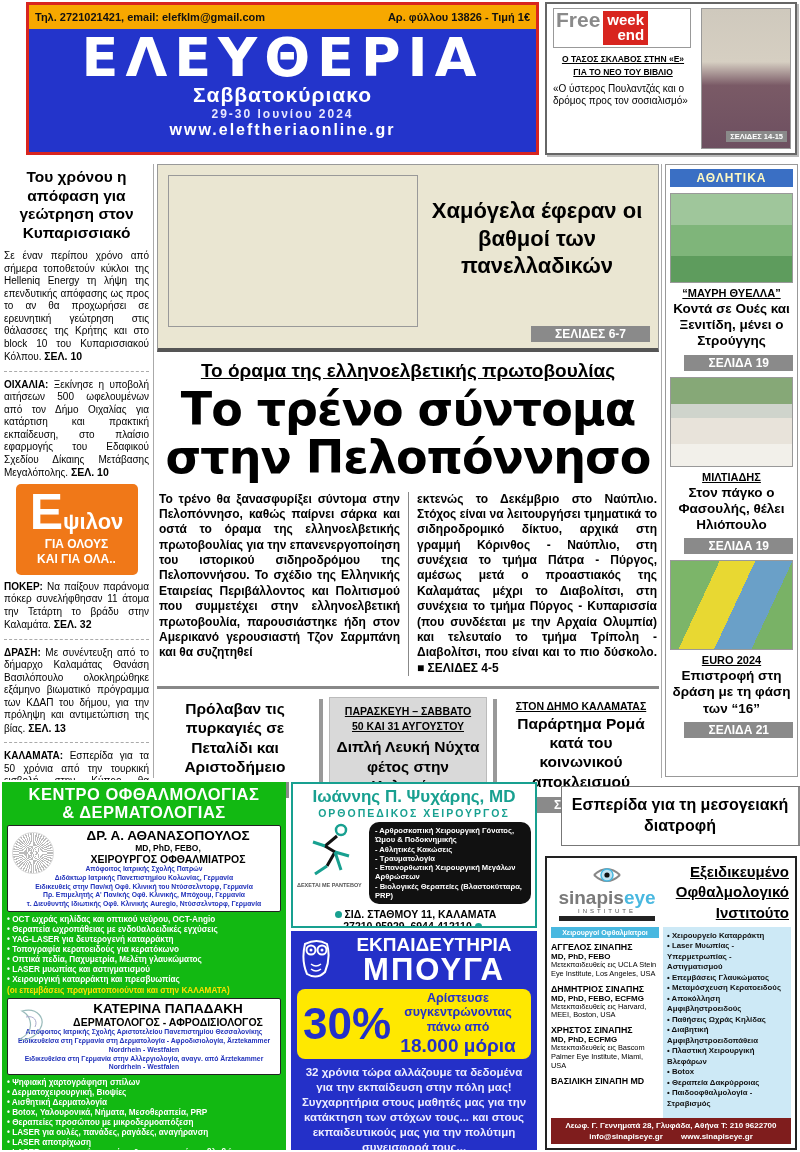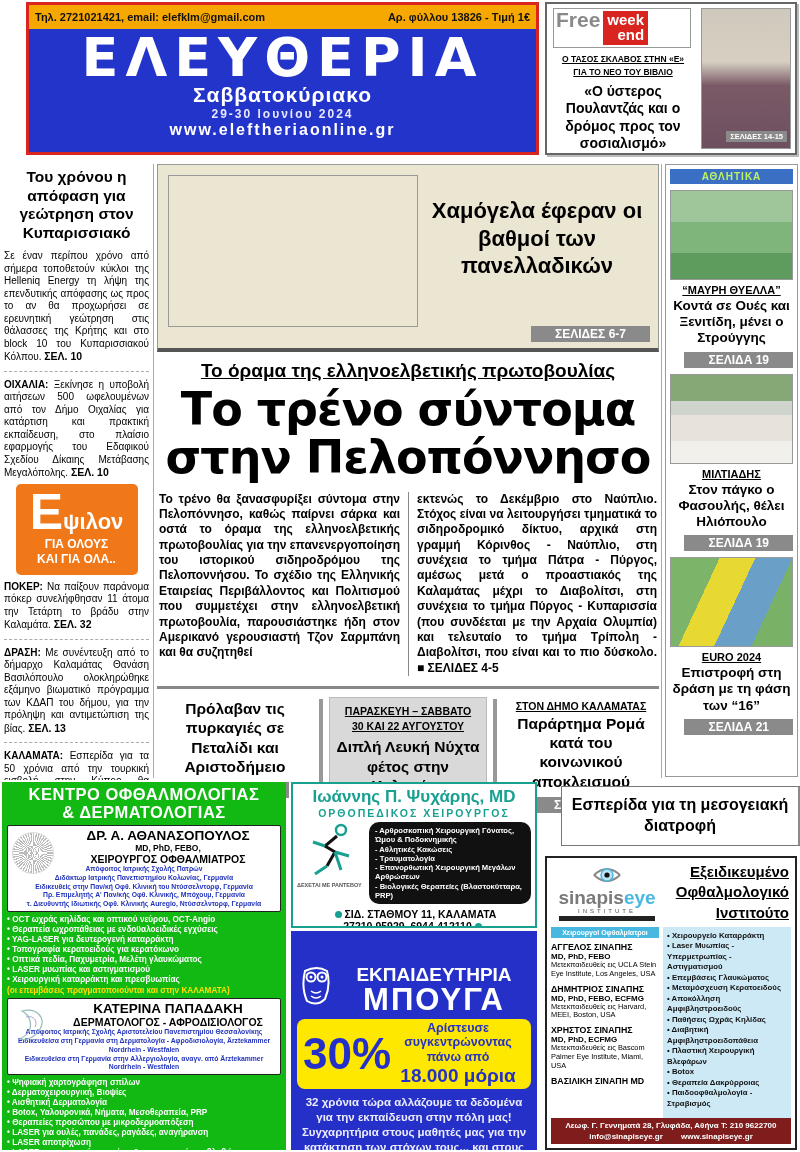--- a/index.html
+++ b/index.html
@@ -17,21 +17,21 @@
 
   
   .fw { position:absolute; left:545px; top:2px; width:252px; height:153px; border:2px solid #666; background:#fff; box-shadow:2px 2px 0 #bbb; display:flex; }
   .fw-left { width:150px; padding:4px 4px 2px 6px; }
   .fw-logo { display:flex; align-items:flex-start; border:1px solid #999; padding:2px; margin-bottom:5px; width:138px; }
   .fw-free { color:#8a8a8a; font-size:21px; font-weight:bold; line-height:0.9; }
   .fw-red { background:#D8251F; margin-left:3px; padding:1px 4px 3px 4px; }
   .fw-week { color:#fff; font-weight:bold; font-size:15px; line-height:1; display:block; }
   .fw-end { color:#fff; font-weight:bold; font-size:15px; line-height:1; display:block; text-align:right; }
   .fw-kicker { font-size:8.5px; font-weight:bold; text-align:center; text-decoration:underline; line-height:1.5; }
-  .fw-head { font-size:14px; font-weight:bold; text-align:center; line-height:1.25; margin-top:4px; }
+  .fw-head { font-size:10px; font-weight:normal; line-height:1.25; margin-top:4px; }
   .fw-photo { position:relative; flex:1; margin:4px; background:linear-gradient(180deg,#cfc9bd 0%,#d6cfc2 38%,#7a5a66 55%,#6d4f60 100%); border:1px solid #aaa; }
   .fw-badge { position:absolute; right:3px; bottom:6px; background:#8a8a8a; color:#fff; font-size:7.5px; font-weight:bold; padding:1px 4px; }
 
   
   .badge { background:#8a8a8a; color:#fff; font-size:12px; font-weight:bold; padding:1px 24px; display:inline-block; }
   .vline { position:absolute; width:1px; background:#aaa; }
   .photo { border:1px solid #999; }
 
   
   .leftcol { position:absolute; left:4px; top:164px; width:145px; height:616px; overflow:hidden; }
@@ -66,21 +66,21 @@
   .teasers { display:flex; align-items:stretch; }
   .teaser { flex:1; text-align:center; padding:2px 4px; position:relative; }
   .teaser .t-head { font-size:15.5px; font-weight:bold; line-height:1.25; }
   .teaser .t-kicker { font-size:10.5px; font-weight:bold; text-decoration:underline; line-height:1.4; }
   .teaser.boxed { background:#d9d9d9; border:1px solid #bbb; padding:6px 4px 2px 4px; }
   .t-badge { margin-top:4px; }
   .tsep { width:4px; background:#999; margin:2px 6px; }
 
   
   .sports { position:absolute; left:665px; top:164px; width:133px; height:613px; border:1px solid #999; background:#fff; padding:4px; }
-  .sp-header { background:#3A6FC4; color:#bef264; font-weight:bold; font-size:10px; text-align:center; padding:2px 0; letter-spacing:1px; }
+  .sp-header { background:#3A6FC4; color:#fef9c3; font-weight:bold; font-size:12px; text-align:center; padding:2px 0; letter-spacing:1px; }
   .sp-item { margin-top:6px; text-align:center; }
   .sp-photo { width:100%; height:90px; }
   .ph-foot { background:linear-gradient(180deg,#9fc69b 0 35%,#7fb57a 35% 70%,#5e9c5d 70%); }
   .ph-coach { background:linear-gradient(180deg,#86a877 0 30%,#cfd4cc 30% 45%,#e8e3da 45% 75%,#f2f0ea 75%); }
   .ph-euro { background:linear-gradient(115deg,#7cb569 0 30%,#e8d832 30% 52%,#6aa0c8 52% 75%,#79b266 75%); }
   .sp-kicker { font-size:11px; font-weight:bold; text-decoration:underline; margin-top:4px; }
   .sp-head { font-size:13.5px; font-weight:bold; line-height:1.2; margin-top:2px; }
   .sp-badge { text-align:right; margin-top:3px; }
 
   
@@ -113,21 +113,21 @@
   .psy-note { position:absolute; left:0; top:60px; width:70px; font-size:5.5px; font-weight:bold; color:#555; }
   .psy-box { margin-left:72px; background:#111; border-radius:10px; color:#fff; padding:4px 6px; }
   .psy-box .svc { font-size:7.6px; }
   .psy-box .svc::before { content:"- "; }
   .psy-addr { font-size:10.5px; font-weight:bold; text-align:center; margin-top:4px; }
   .psy-phone { font-size:10.5px; font-weight:bold; text-align:center; }
   .dot { display:inline-block; width:7px; height:7px; border-radius:50%; background:#18A090; margin:0 3px; }
 
   
   .bouga { position:absolute; left:291px; top:931px; width:246px; height:219px; background:#2430C8; padding:4px 6px; overflow:hidden; }
-  .bg-top { display:flex; align-items:flex-start;margin-top:30px; }
+  .bg-top { display:flex; align-items:center; }
   .owl { width:40px; height:44px; flex:none; }
   .bg-titles { flex:1; text-align:center; color:#fff; font-weight:bold; }
   .bg-t1 { font-size:19px; line-height:1; }
   .bg-t2 { font-size:31px; line-height:1; letter-spacing:2px; }
   .bg-yellow { background:#FFE800; border-radius:8px; margin-top:4px; padding:2px 6px; display:flex; align-items:center; }
   .bg-pct { color:#2430C8; font-size:44px; font-weight:bold; line-height:1; flex:none; }
   .bg-claim { flex:1; text-align:center; color:#2430C8; font-weight:bold; }
   .bg-claim .cl { font-size:12.5px; line-height:1.15; }
   .bg-points { font-size:19px; margin-top:1px; }
   .bg-body { color:#EDEDFF; font-size:11.5px; font-weight:bold; text-align:center; line-height:1.3; margin-top:6px; }
@@ -261,21 +261,21 @@
 
     <div class="teasers">
       <div class="teaser">
         <div class="t-head">Πρόλαβαν τις πυρκαγιές σε Πεταλίδι και Αριστοδήμειο</div>
         <div class="t-badge"><span class="badge">ΣΕΛΙΔΑ 32</span></div>
       </div>
       <div class="tsep"></div>
       <div class="teaser boxed">
         <div class="t-kicker">
           <span>ΠΑΡΑΣΚΕΥΗ – ΣΑΒΒΑΤΟ</span><br>
-          <span>30 ΚΑΙ 22 ΑΥΓΟΥΣΤΟΥ</span>
+          <span>50 ΚΑΙ 31 ΑΥΓΟΥΣΤΟΥ</span>
         </div>
         <div class="t-head" style="margin-top:4px;">Διπλή Λευκή Νύχτα φέτος στην Καλαμάτα</div>
         <div class="t-badge"><span class="badge">ΣΕΛΙΔΑ 3</span></div>
       </div>
       <div class="tsep"></div>
       <div class="teaser">
         <div class="t-kicker">ΣΤΟΝ ΔΗΜΟ ΚΑΛΑΜΑΤΑΣ</div>
         <div class="t-head">Παράρτημα Ρομά κατά του κοινωνικού αποκλεισμού</div>
         <div class="t-badge"><span class="badge">ΣΕΛΙΔΑ 5</span></div>
       </div>

